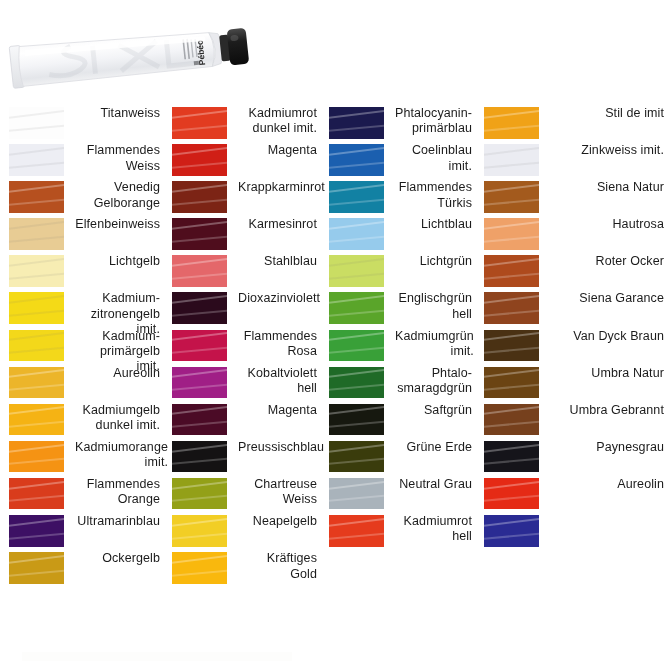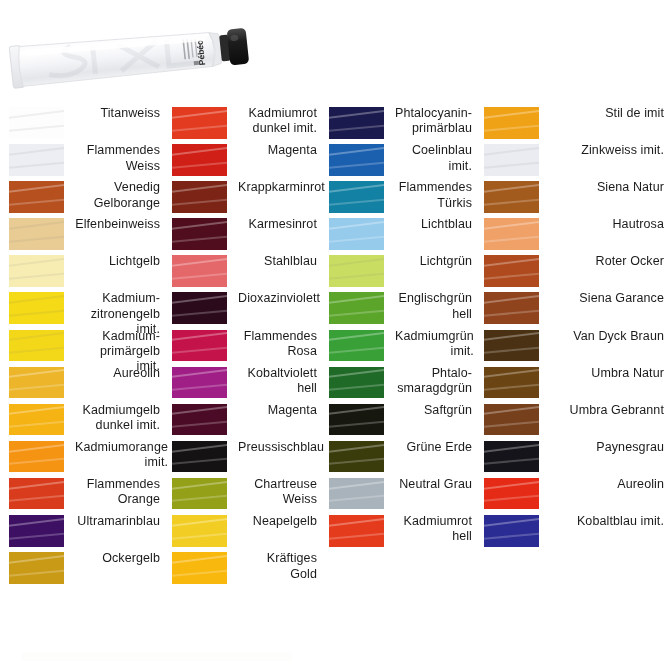--- a/index.html
+++ b/index.html
@@ -378,21 +378,20 @@
       <div class="label">Neapelgelb</div>
     </div>
     <div class="cell">
       <div class="chip" title="Kadmiumrot
 hell" style="background: rgb(229, 59, 29);"></div>
       <div class="label">Kadmiumrot
 hell</div>
     </div>
     <div class="cell">
       <div class="chip" title="Kobaltblau imit." style="background: rgb(42, 43, 147);"></div>
-      <div class="label">Kobaltblau imit.</div>
     </div>
     <div class="cell">
       <div class="chip" title="Ockergelb" style="background: rgb(201, 154, 22);"></div>
       <div class="label">Ockergelb</div>
     </div>
     <div class="cell">
       <div class="chip" title="Kräftiges Gold" style="background: rgb(249, 184, 13);"></div>
       <div class="label">Kräftiges Gold</div>
     </div>
     <div class="cell"></div>

